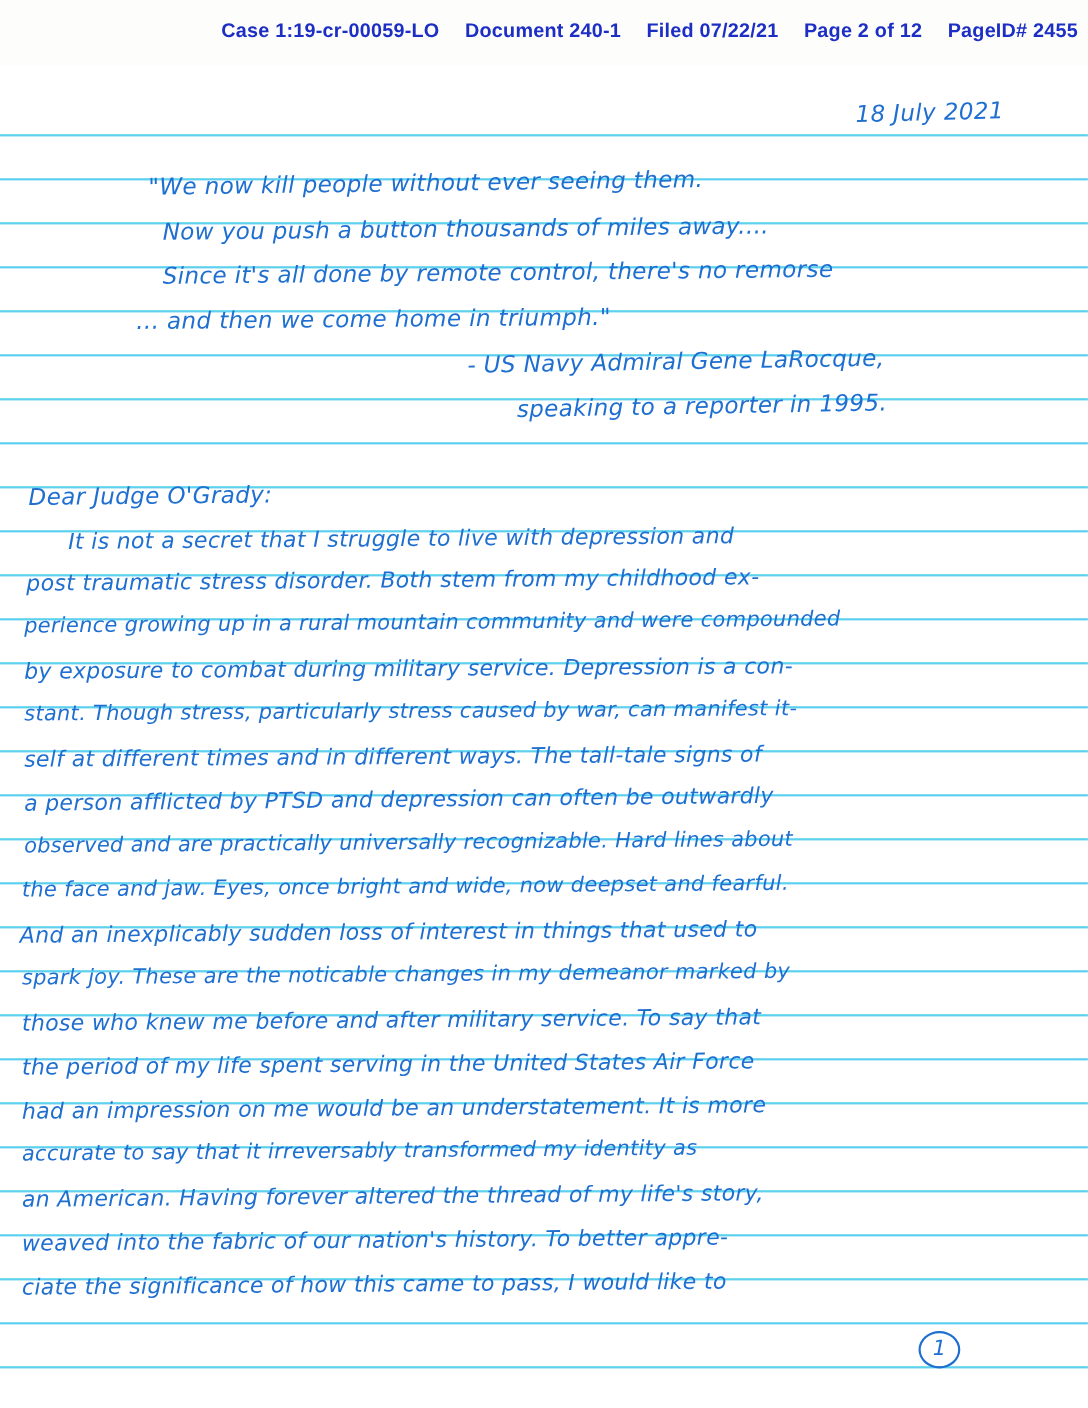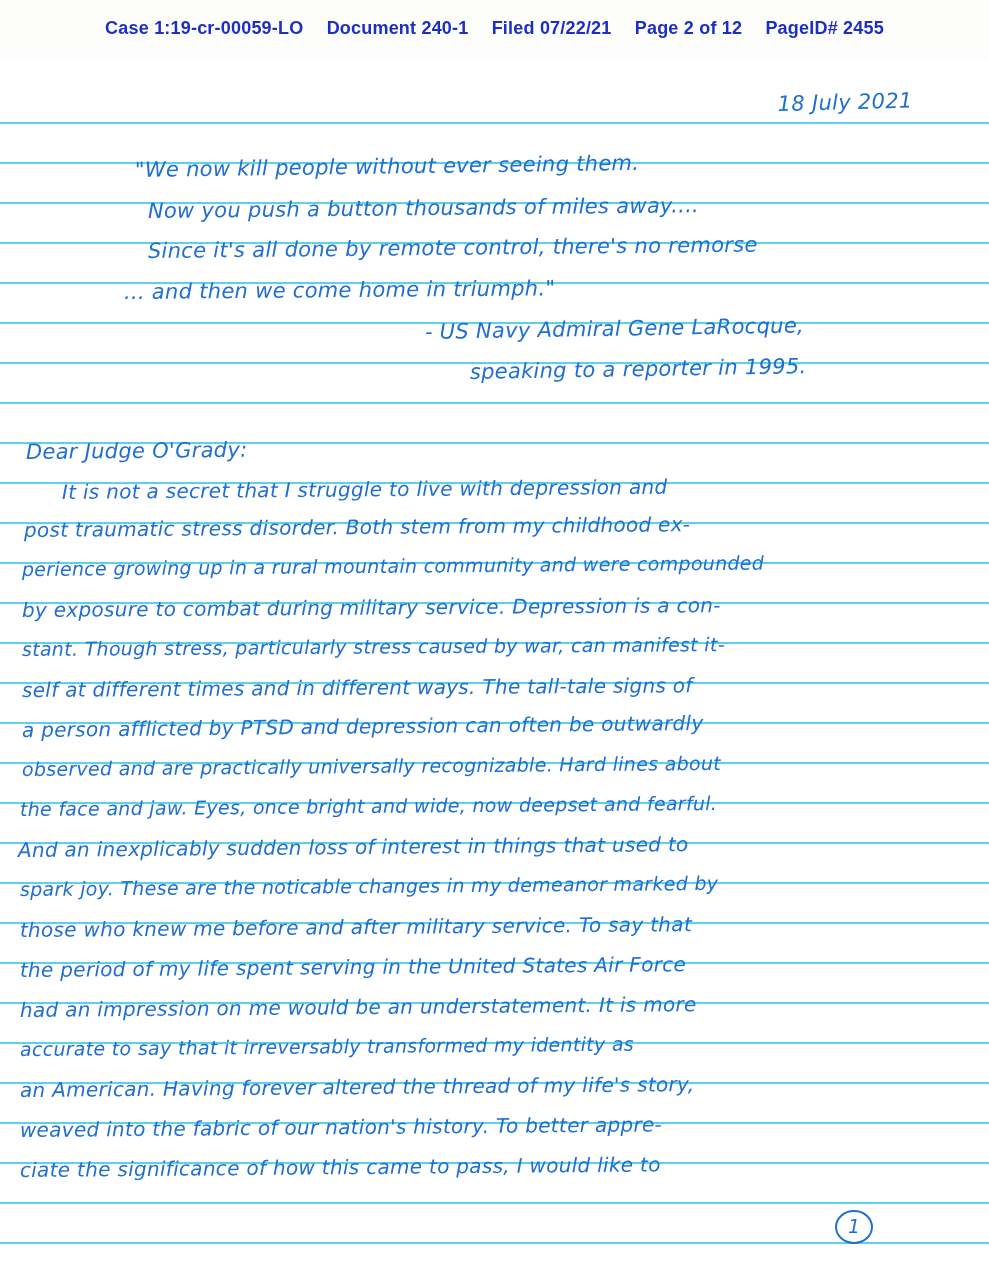--- a/index.html
+++ b/index.html
@@ -16,21 +16,21 @@
     height: 1280px;
     background: #fdfdfb;
     overflow: hidden;
   }
   
   .court-stamp {
     position: absolute;
     top: 18px;
     left: 0;
     width: 989px;
-    text-align: center;
+    text-align: right;
     color: #1c2ec4;
     font-family: "Liberation Sans", sans-serif;
     font-size: 18px;
     font-weight: 600;
     letter-spacing: 0.2px;
     white-space: nowrap;
   }
   .court-stamp span { margin: 0 9px; }
 
   

